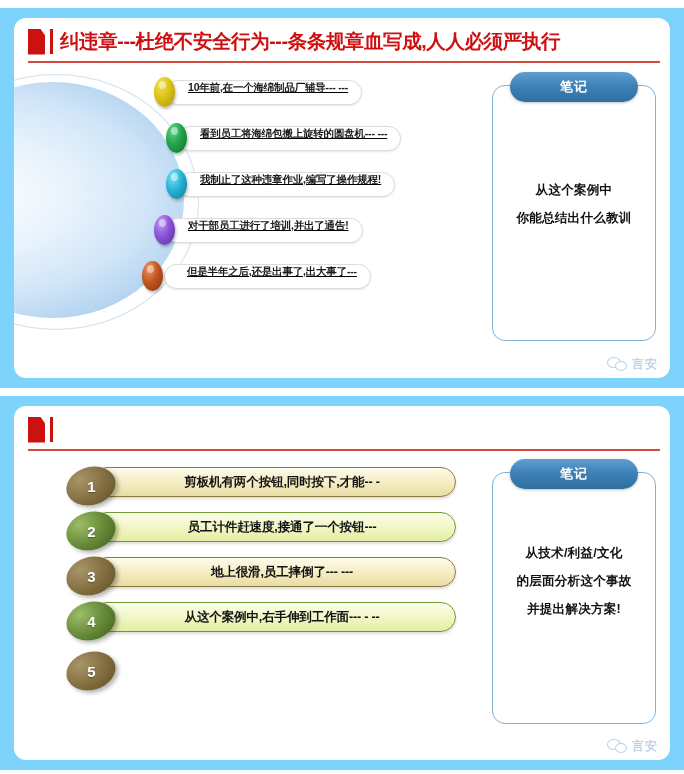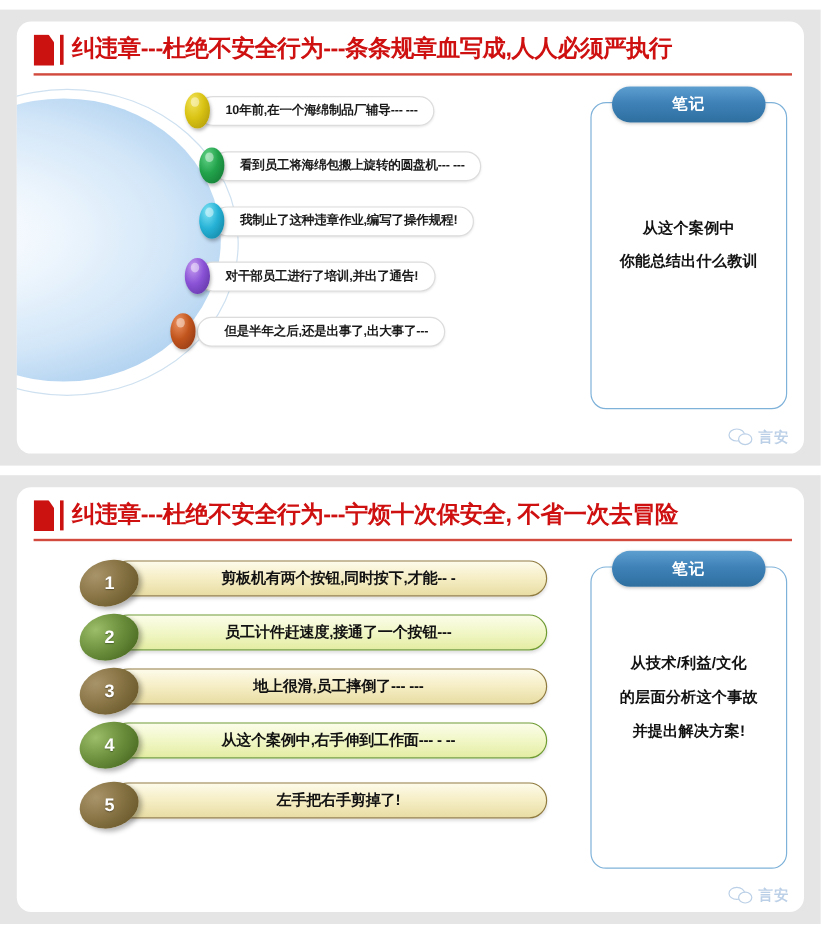--- a/index.html
+++ b/index.html
@@ -8,21 +8,21 @@
     background: #ffffff;
     font-family: "Liberation Sans", "DejaVu Sans", sans-serif;
     overflow: hidden;
   }
   .page { position: relative; width: 684px; height: 774px; background: #ffffff; }
 
   
   .slide {
     position: absolute;
     left: 0; width: 684px;
-    background: #e5e5e5;
+    background: #7dd3fc;
   }
   #slide-1 { top: 8px;   height: 380px; }
   #slide-2 { top: 396px; height: 374px; }
 
   .slide-inner {
     position: absolute;
     left: 14px; right: 14px;
     top: 10px; bottom: 10px;
     background: #ffffff;
     border-radius: 12px;
@@ -99,23 +99,24 @@
     left: 22%; top: 13%; width: 34%; height: 26%;
     border-radius: 50%;
     background: rgba(255,255,255,.45);
   }
   .s1-pill {
     margin-left: -10px;
     height: 25px;
     border: 1.2px solid #dcdcdc;
     border-radius: 13px;
     background: #ffffff;
-    display: flex; align-items: center;
+    display: flex; 
     padding: 0 13px 0 22px;
     box-shadow: 0 1px 2px rgba(0,0,0,.10);
+    text-decoration: underline;
   }
   .s1-pill span {
     font-size: 10.5px;
     font-weight: bold;
     color: #1a1a1a;
     white-space: nowrap;
     letter-spacing: -0.2px;
   }
 
   
@@ -285,21 +286,20 @@
 
   <div class="slide" id="slide-2">
     <div class="slide-inner">
 
       <div class="hdr">
         <div class="hdr-row">
           <div class="flag-icon">
             <div class="body"></div>
           </div>
           <div class="flag-bar"></div>
-          <div class="hdr-title">纠违章---杜绝不安全行为---宁烦十次保安全, 不省一次去冒险</div>
         </div>
         <div class="hdr-rule"></div>
       </div>
 
       <div class="s2-list">
         <div class="s2-row" style="top:13px; width:390px;">
           <div class="s2-bead bead-brown">
             <b>1</b>
           </div>
           <div class="s2-pill pill-brown">
@@ -327,23 +327,20 @@
             <b>4</b>
           </div>
           <div class="s2-pill pill-green">
             <span>从这个案例中,右手伸到工作面---  - --</span>
           </div>
         </div>
         <div class="s2-row" style="top:198px; width:390px;">
           <div class="s2-bead bead-brown">
             <b>5</b>
           </div>
-          <div class="s2-pill pill-brown">
-            <span>左手把右手剪掉了!</span>
-          </div>
         </div>
       </div>
 
       <div class="note" style="left:478px; top:66px; height:252px;">
         <div class="note-tab">
           <span>笔记</span>
         </div>
         <div class="note-body" style="top:72px;">
           <p>从技术/利益/文化</p>
           <p>的层面分析这个事故</p>

